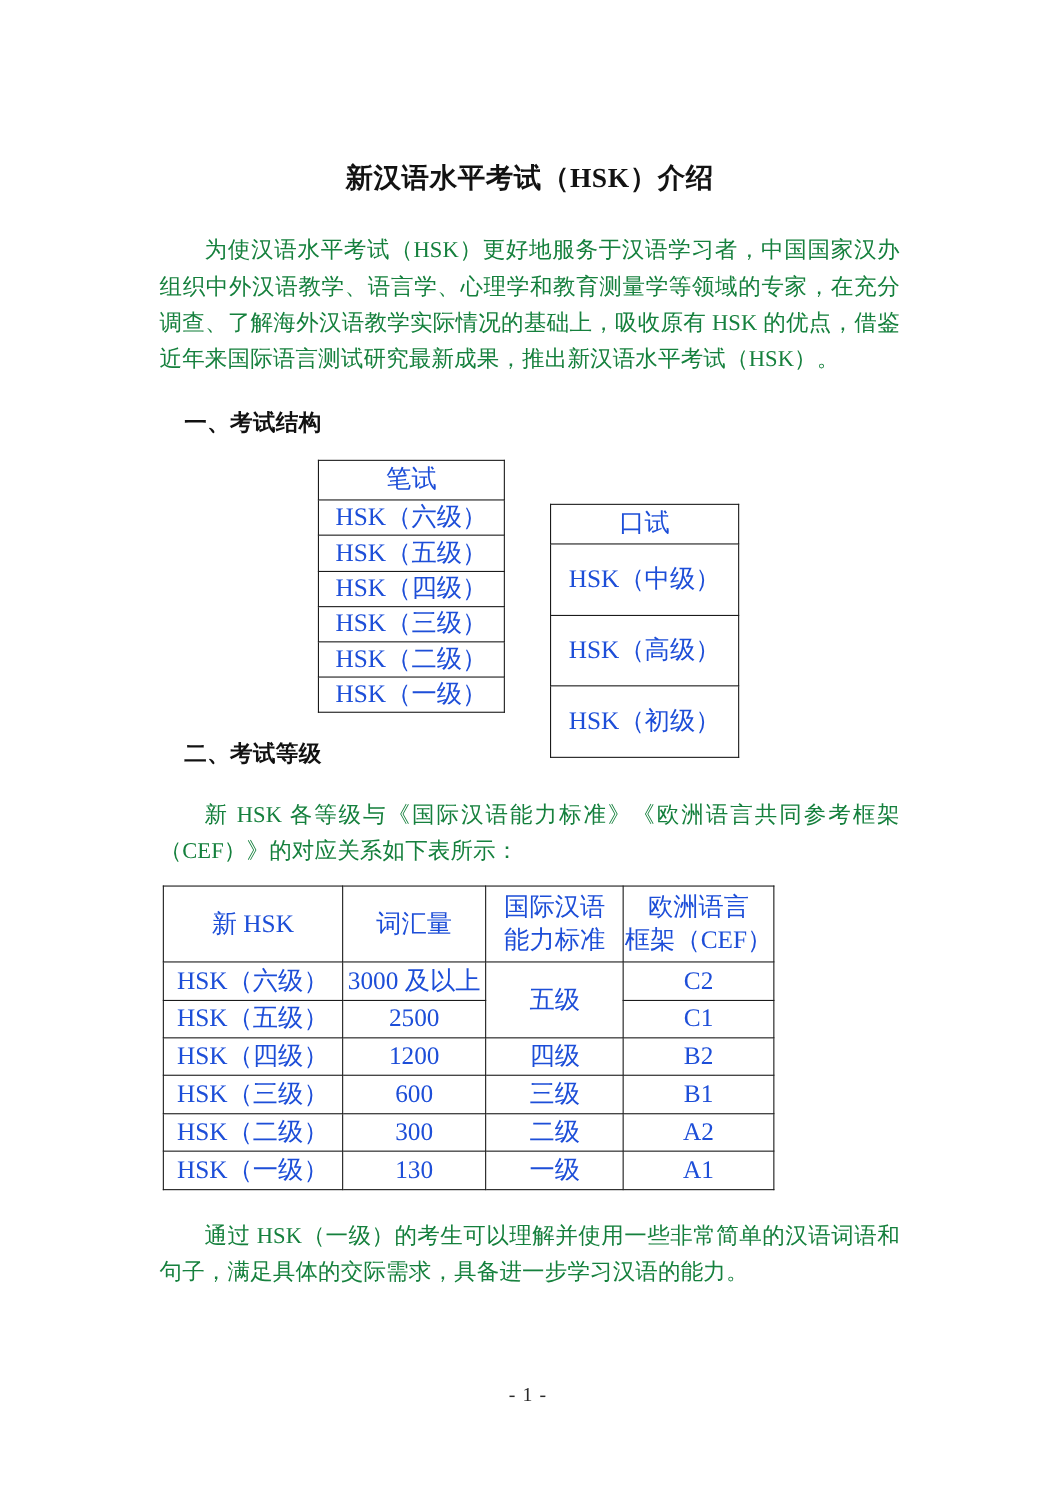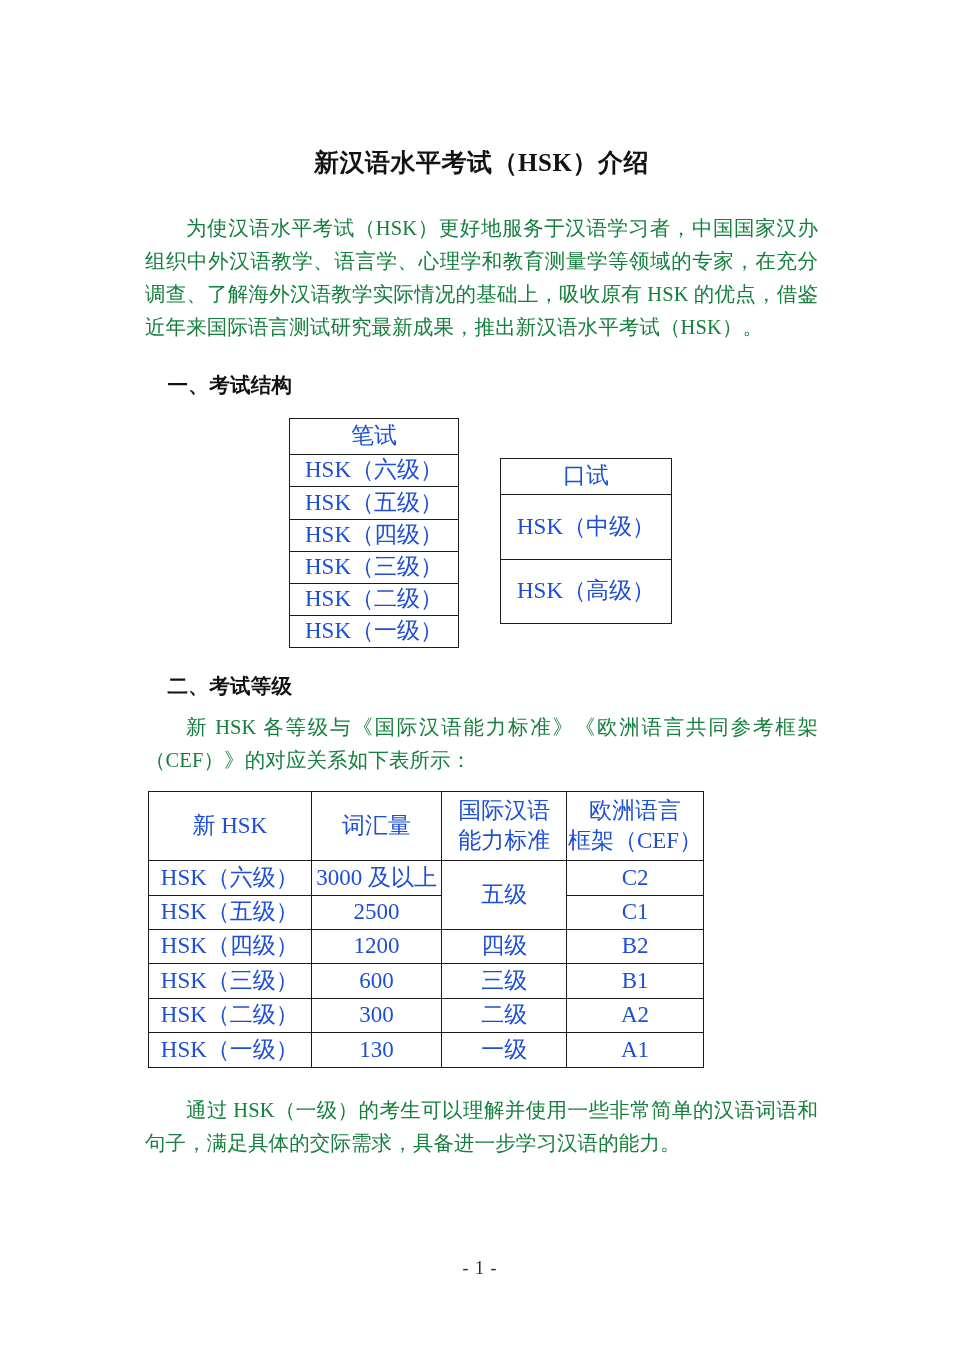--- a/index.html
+++ b/index.html
@@ -48,21 +48,21 @@
     line-height: 33px;
     text-align: justify;
     text-justify: inter-ideograph;
     text-indent: 2em;
     margin: 0;
     color: #15803d;
     letter-spacing: 0.1px;
   }
   .para.intro { margin-top: 34px; }
   .para.body1 { margin-top: 11px; }
-  .para.body2 { margin-top: 10px; }
+  .para.body2 { margin-top: 24px; }
   .para.closing { margin-top: 26px; }
 
   
   .section-head {
     font-size: 20.5px;
     font-weight: bold;
     margin: 0;
     padding-left: 1.1em;
     line-height: 30px;
     color: #111;
@@ -188,20 +188,23 @@
       <table class="tbl-oral">
         <tbody>
           <tr>
             <td class="hdr">口试</td>
           </tr>
           <tr>
             <td>HSK（中级）</td>
           </tr>
           <tr>
             <td>HSK（高级）</td>
+          </tr>
+          <tr>
+            <td>HSK（初级）</td>
           </tr>
         </tbody>
       </table>
 
     </div>
 
     <h2 class="section-head s2">二、考试等级</h2>
     <p class="para body2">新 HSK 各等级与《国际汉语能力标准》《欧洲语言共同参考框架（CEF）》的对应关系如下表所示：</p>
 
     <div class="grade-wrap">

